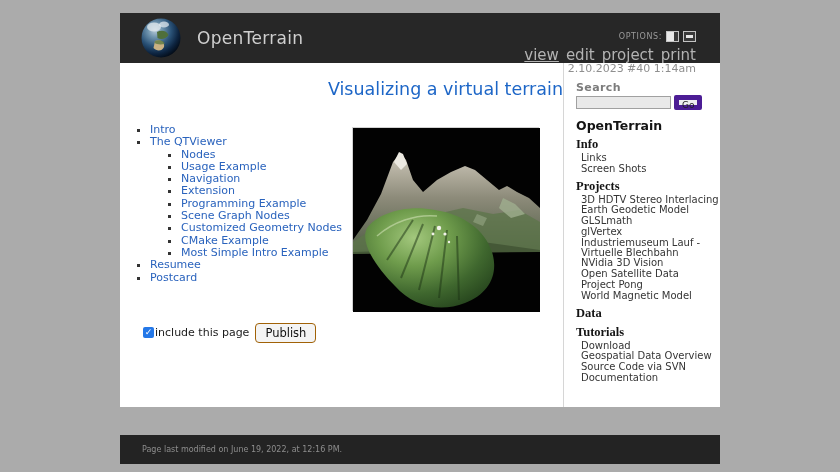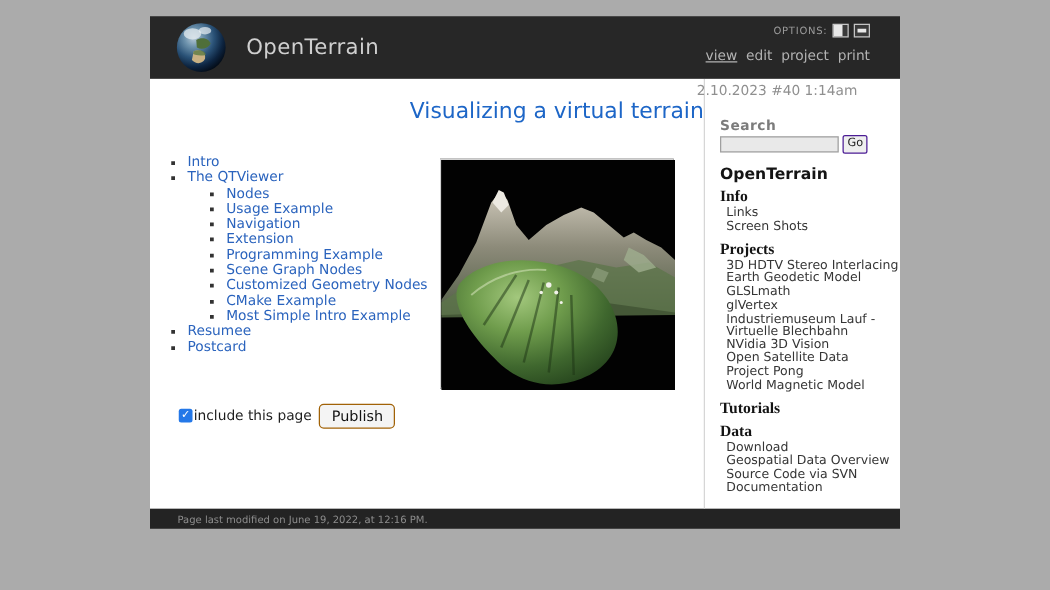--- a/index.html
+++ b/index.html
@@ -8,31 +8,31 @@
     width:840px; height:472px; overflow:hidden;
     background:#ababab;
     font-family:"DejaVu Sans", sans-serif;
   }
   .page { width:600px; margin:13px auto 0; }
 
   
   .header { height:50px; background:#272727; display:flex; align-items:center; position:relative; }
   .globe { width:40px; height:40px; margin-left:21px; flex:0 0 auto; }
   .site-title { color:#cfcfcf; font-size:17px; margin-left:16px; letter-spacing:.3px; }
-  .header-right { position:absolute; right:24px; top:5px; text-align:left; }
+  .header-right { position:absolute; right:24px; top:17px; text-align:right; }
   .options-row { display:flex; align-items:center; justify-content:flex-end; gap:4px; height:12px; }
   .options-label { font-size:8px; color:#9a9a9a; letter-spacing:.6px; }
   .opt-icon { width:13px; height:11px; border:1px solid #c4c4c4; background:#3a3a3a;
               display:inline-flex; align-items:center; cursor:pointer; }
   .opt-icon .fillL { width:7px; height:9px; background:#e8e8e8; }
   .opt-icon .bar { width:7px; height:3px; background:#e8e8e8; margin:0 auto; }
   .actions-row { margin-top:3px; height:13px; }
-  .hlink { font-size:11px; color:#b3b3b3; margin-left:7px; text-decoration:none; cursor:pointer;margin-top:22px; }
+  .hlink { font-size:15px; color:#b3b3b3; margin-left:7px; text-decoration:none; cursor:pointer;margin-top:22px; }
   .hlink.current { text-decoration:underline; }
-  .date-row { font-size:11px; color:#8f8f8f; margin-top:20px; }
+  .date-row { font-size:11px; color:#8f8f8f; margin-top:4px; }
 
   
   .content { display:flex; background:#ffffff; height:344px; overflow:hidden; }
   .main { width:443px; flex:0 0 auto; }
   h1.page-title { font-size:17.5px; font-weight:400; color:#1d66c7; margin:16px 0 0 25px; line-height:21px;text-align:right; }
 
   .terrain-figure { float:right; width:187px; height:184px; margin:27px 24px 0 0;
                     border:1px solid #d2d2d2; background:#000; }
   .terrain-figure svg { display:block; }
 
@@ -43,36 +43,36 @@
 
   .publish-row { clear:both; margin:39px 0 0 23px; display:flex; align-items:center;
                  font-size:11px; color:#1b1b1b; }
   .checkbox { width:11px; height:11px; border-radius:2px; background:#2478e8; color:#fff;
               font-size:9px; line-height:11px; text-align:center; cursor:pointer; flex:0 0 auto; }
   .publish-row label { margin-left:1px; }
   .publish-btn { margin-left:6px; font-family:"DejaVu Sans",sans-serif; font-size:11.5px; color:#111;
                  padding:2px 9px; border:1px solid #a16207; border-radius:4px; background:#f4f4f4; cursor:pointer; }
 
   
-  .sidebar { width:157px; flex:0 0 auto; border-left:1px solid #d6d6d6; padding:31px 0 0 12px; }
+  .sidebar { width:157px; flex:0 0 auto; border-left:1px solid #d6d6d6; padding:18px 0 0 12px; }
   .search-label { font-size:11px; font-weight:bold; color:#7c7c7c; letter-spacing:.4px; height:11px; }
   .search-row { display:flex; align-items:center; gap:3px; margin-top:3px; height:14px; }
   .search-input { width:95px; height:13px; border:1px solid #a0a0a0; background:#e9e9e9;
                   font-size:10px; padding:0 2px; font-family:"DejaVu Sans",sans-serif; }
-  .go-btn { height:15px; font-size:9px; line-height:11px; padding:0 3px; border:1px solid #4c1d95;
+  .go-btn { height:15px; font-size:9px; line-height:11px; padding:0 3px; border:5px solid #4c1d95;
             background:#efefef; border-radius:2px; color:#222; cursor:pointer;
             font-family:"DejaVu Sans",sans-serif; }
   .side-title { font-weight:bold; font-size:12.5px; color:#141414; margin-top:10px; line-height:13px; cursor:pointer; }
   .side-head { font-weight:bold; font-size:12.5px; color:#141414; margin:3px 0 2px; line-height:13px;
                padding-top:3px; cursor:pointer;font-family:Liberation Serif, serif; }
   .side-link { font-size:10px; line-height:9.8px; color:#353535; margin:0 0 1px 5px; width:140px;
                cursor:pointer; }
 
   
-  .footer { height:16px; background:#232323; display:flex; align-items:center; padding-left:22px; }
+  .footer { height:29px; background:#232323; display:flex; align-items:center; padding-left:22px;margin-top:28px; }
   .footer span { font-size:8px; color:#8d8d8d; }
 </style>
 </head>
 <body>
 
 <div class="page">
 
   <div class="header">
     <div class="globe">
       <svg width="40" height="40" viewBox="0 0 40 40">
@@ -191,22 +191,22 @@
           <div class="side-head">Projects</div>
           <div class="side-link">3D HDTV Stereo Interlacing</div>
           <div class="side-link">Earth Geodetic Model</div>
           <div class="side-link">GLSLmath</div>
           <div class="side-link">glVertex</div>
           <div class="side-link">Industriemuseum Lauf - Virtuelle Blechbahn</div>
           <div class="side-link">NVidia 3D Vision</div>
           <div class="side-link">Open Satellite Data</div>
           <div class="side-link">Project Pong</div>
           <div class="side-link">World Magnetic Model</div>
+          <div class="side-head">Data</div>
           <div class="side-head">Tutorials</div>
-          <div class="side-head">Data</div>
           <div class="side-link">Download</div>
           <div class="side-link">Geospatial Data Overview</div>
           <div class="side-link">Source Code via SVN</div>
           <div class="side-link">Documentation</div>
         </div>
     </div>
 
   </div>
 
   <div class="footer">

